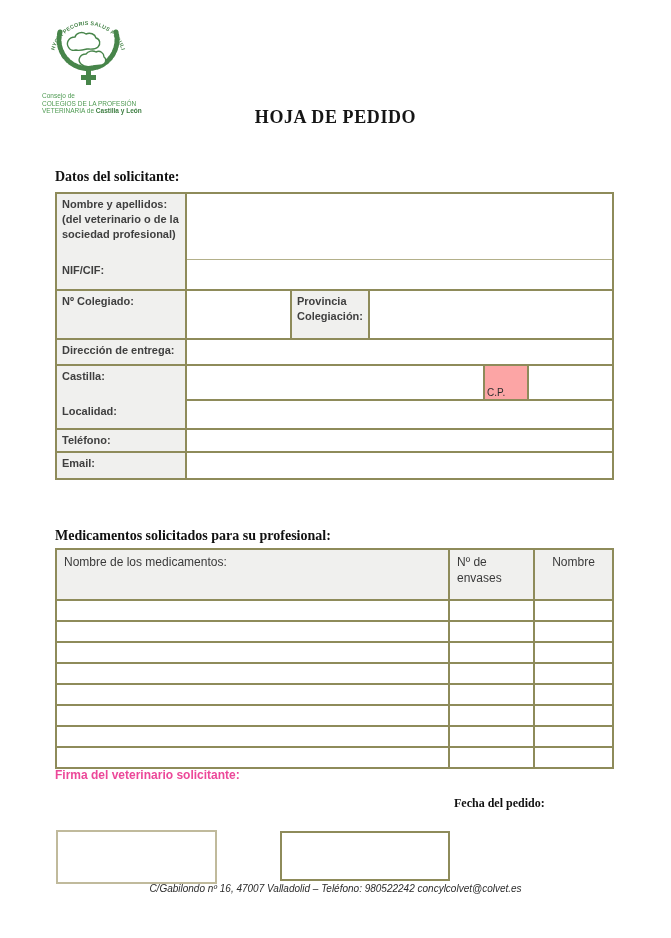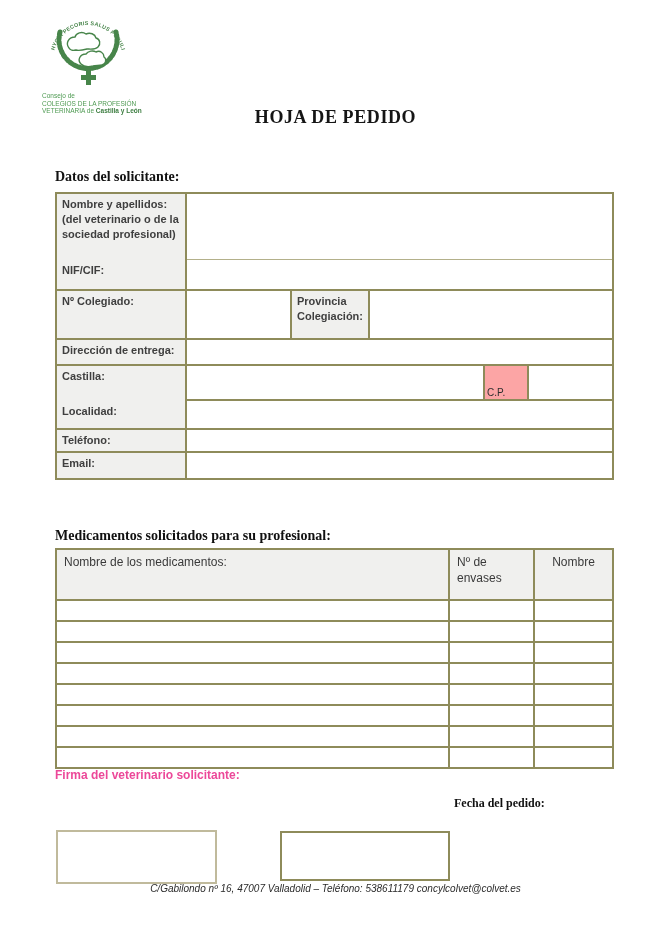--- a/index.html
+++ b/index.html
@@ -198,15 +198,15 @@
           <td></td>
         </tr>
   </tbody>
     </table>
 
   <div class="sig-label">Firma del veterinario solicitante:</div>
   <div class="date-label">Fecha del pedido:</div>
   <div class="sig-box"></div>
   <div class="date-box"></div>
 
-  <div class="footer">C/Gabilondo nº 16,  47007 Valladolid – Teléfono: 538611179 concylcolvet@colvet.es</div>
+  <div class="footer">C/Gabilondo nº 16,  47007 Valladolid – Teléfono: 980522242 concylcolvet@colvet.es</div>
 
 </div>
 
 </body></html>

